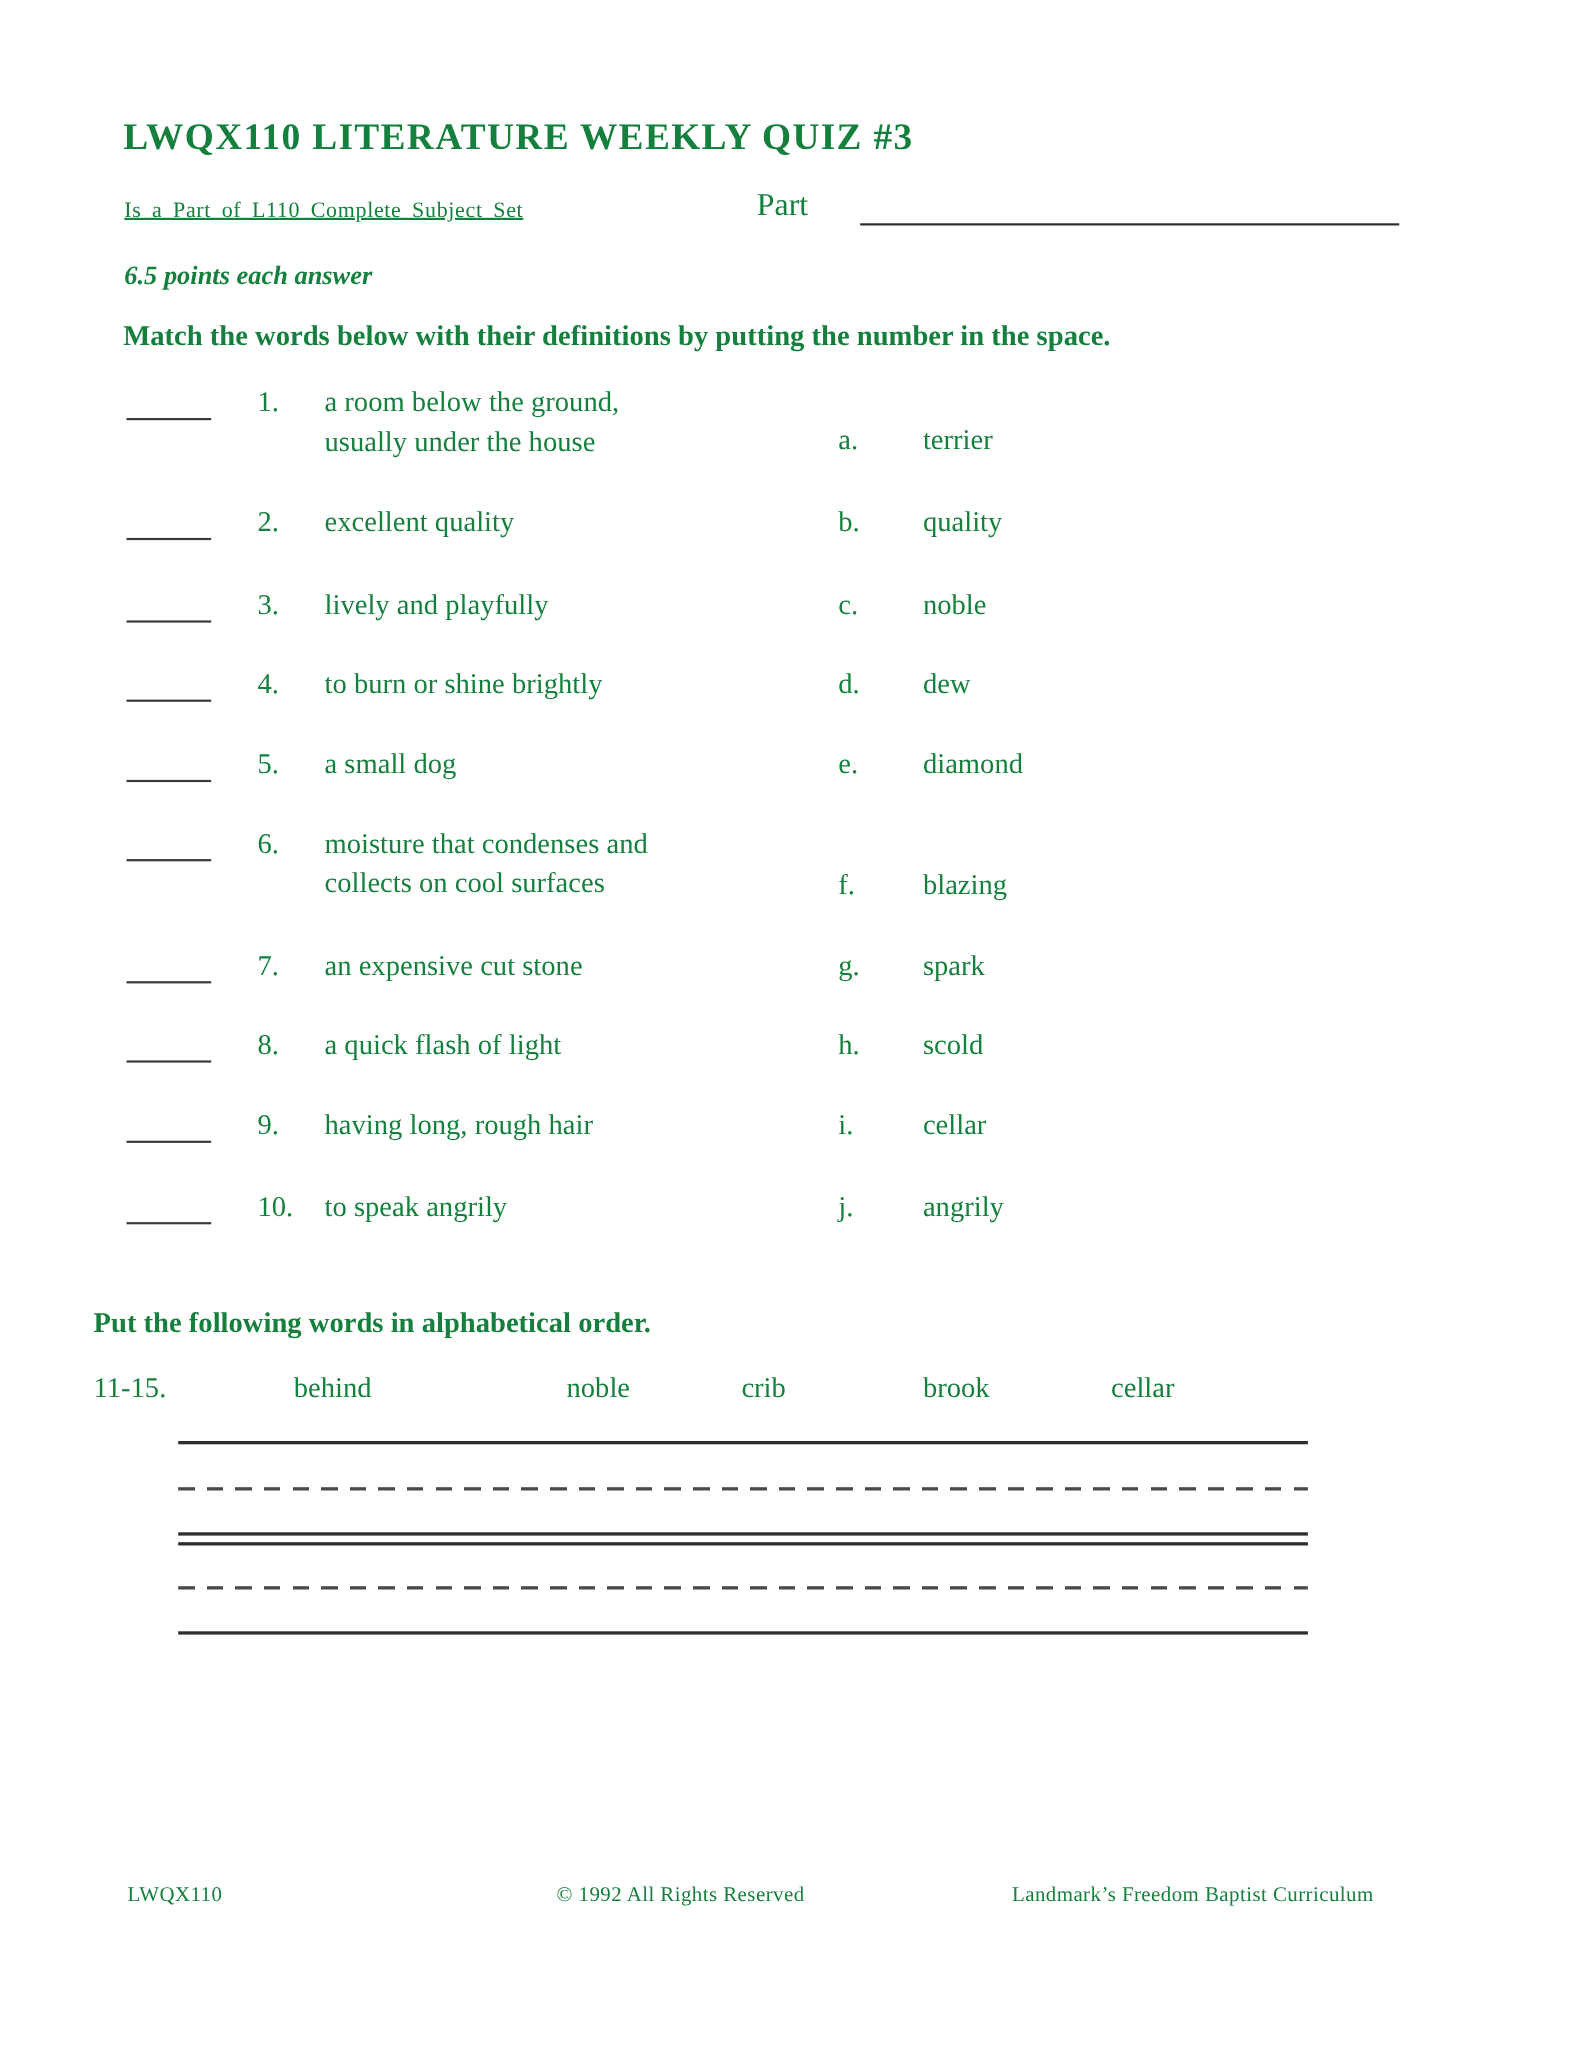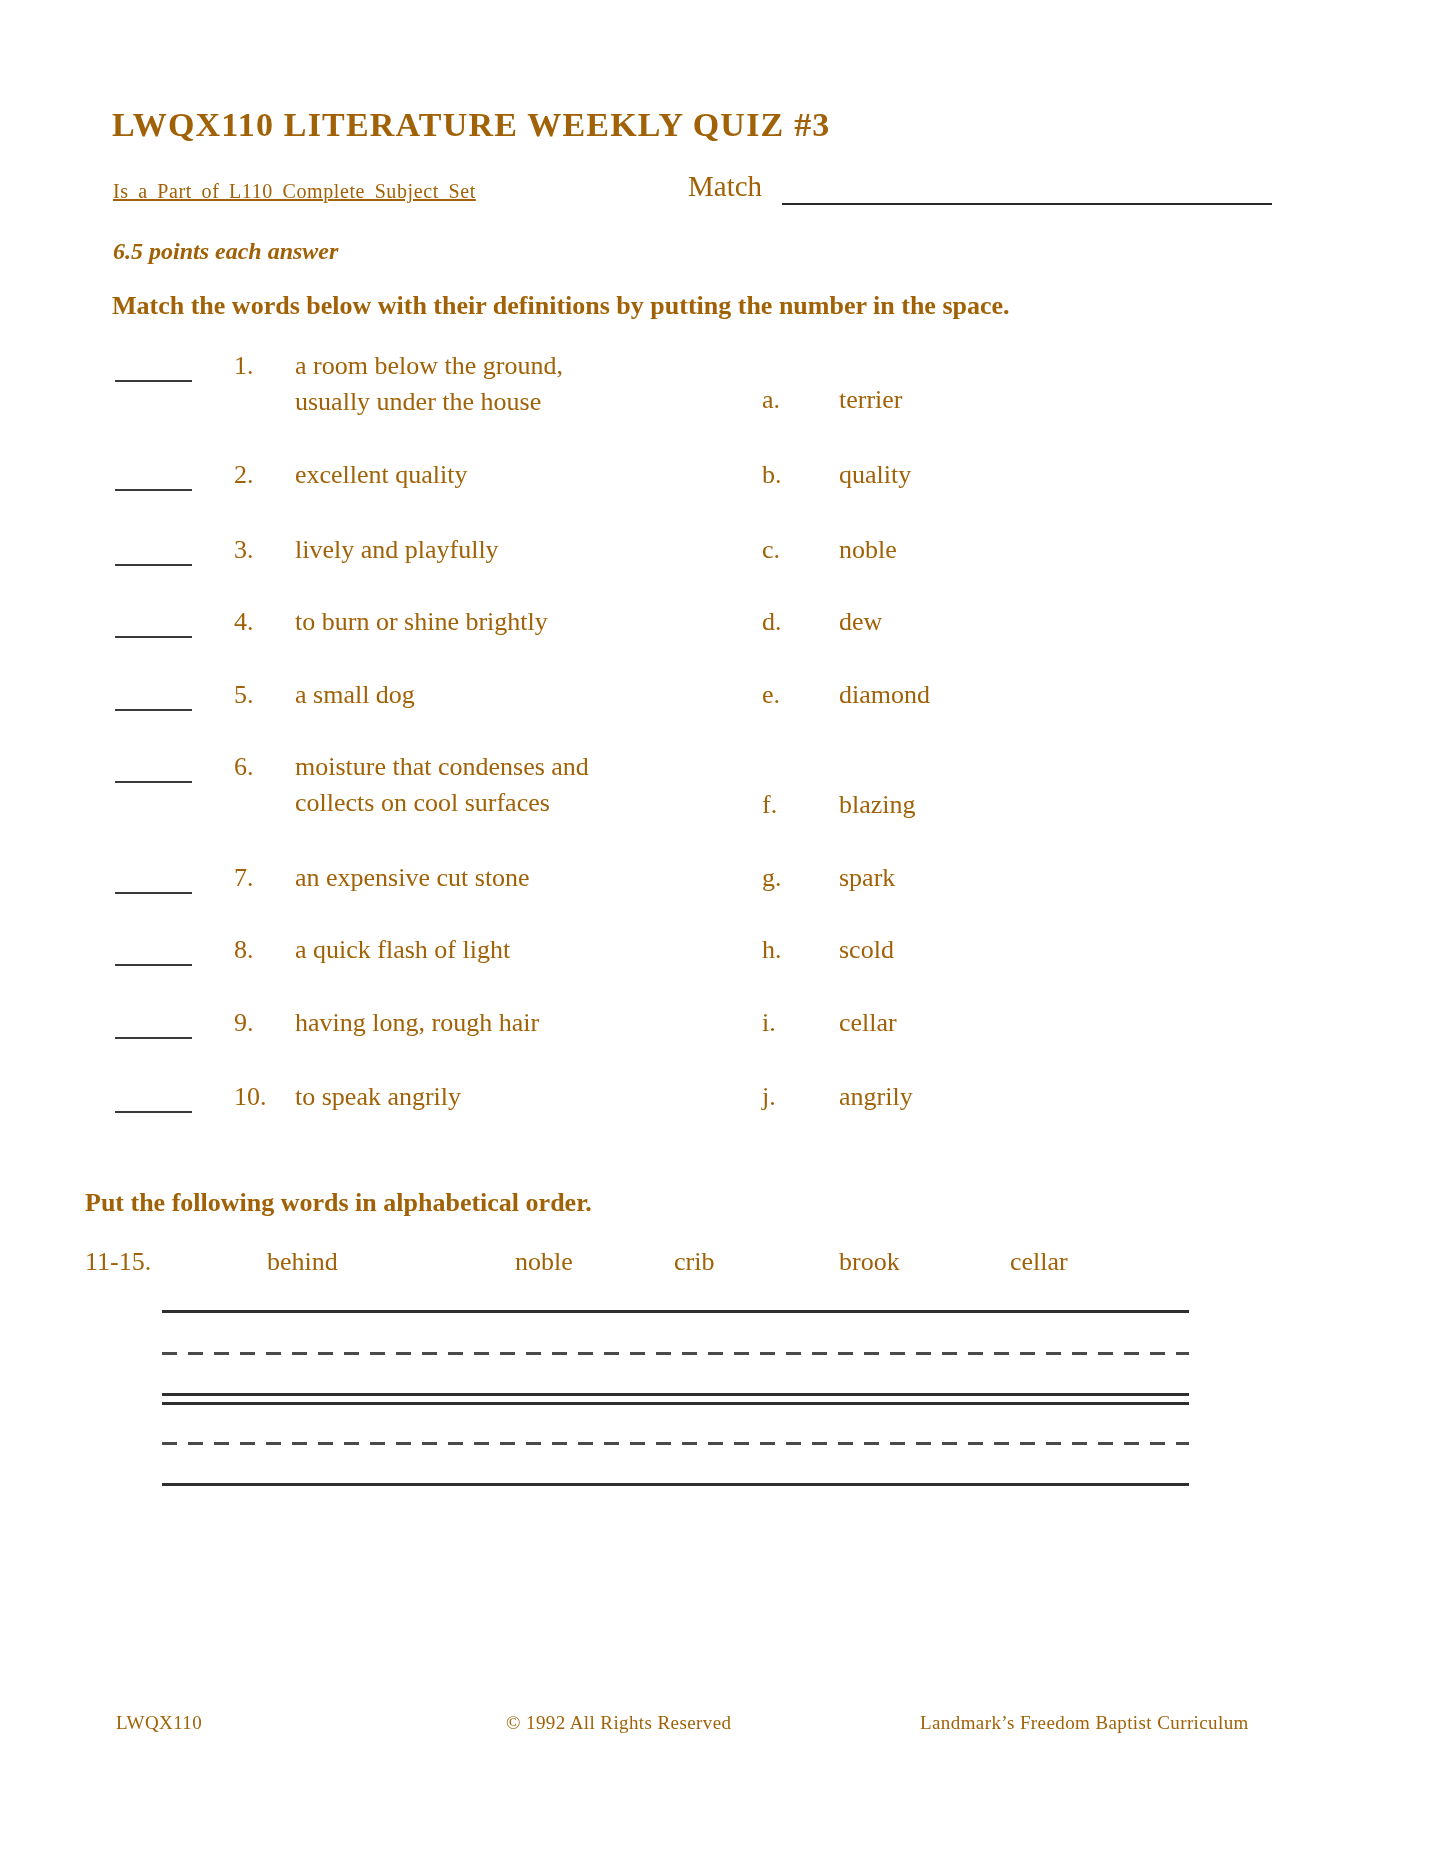--- a/index.html
+++ b/index.html
@@ -2,21 +2,21 @@
 <html><head>
 <meta charset="utf-8">
 <style>
   html, body { margin: 0; padding: 0; background: #e8e8e8; }
   .page {
     position: relative;
     width: 1445px;
     height: 1870px;
     background: #ffffff;
     font-family: "Liberation Serif", "DejaVu Serif", serif;
-    color: #a16207;
+    color: #15803d;
     overflow: hidden;
   }
   .abs { position: absolute; white-space: nowrap; }
 
   .title {
     left: 112px; top: 106px;
     font-size: 34px; font-weight: bold; letter-spacing: 1.2px;
   }
   .subtitle {
     left: 113px; top: 180px;
@@ -76,21 +76,21 @@
   .footer-left   { left: 116px; }
   .footer-center { left: 506px; }
   .footer-right  { left: 920px; }
 </style>
 </head>
 <body>
 
 <div class="page">
   <div class="abs title">LWQX110 LITERATURE WEEKLY QUIZ #3</div>
   <div class="abs subtitle">Is a Part of L110 Complete Subject Set</div>
-  <div class="abs name-label">Match</div>
+  <div class="abs name-label">Part</div>
   <div class="abs name-line"></div>
   <div class="abs points-note">6.5 points each answer</div>
   <div class="abs match-instruction">Match the words below with their definitions by putting the number in the space.</div>
 
   <div id="match-rows">
       <div class="m-blank" style="left: 115px; top: 380px;"></div>
       <div class="m-num" style="left: 234px; top: 348px;">1.</div>
       <div class="m-def" style="left: 295px; top: 348px;">
         <span class="def-line">a room below the ground,</span>
         <span class="def-line">usually under the house</span>

